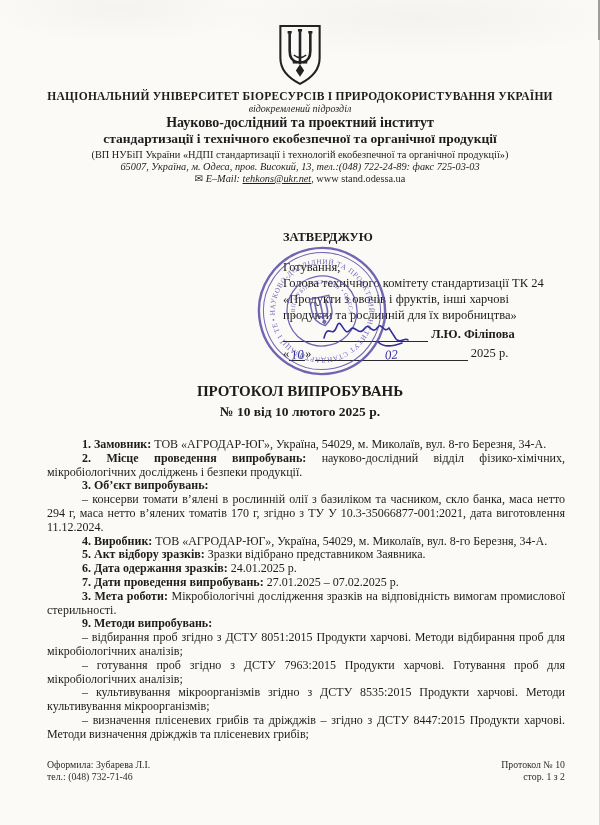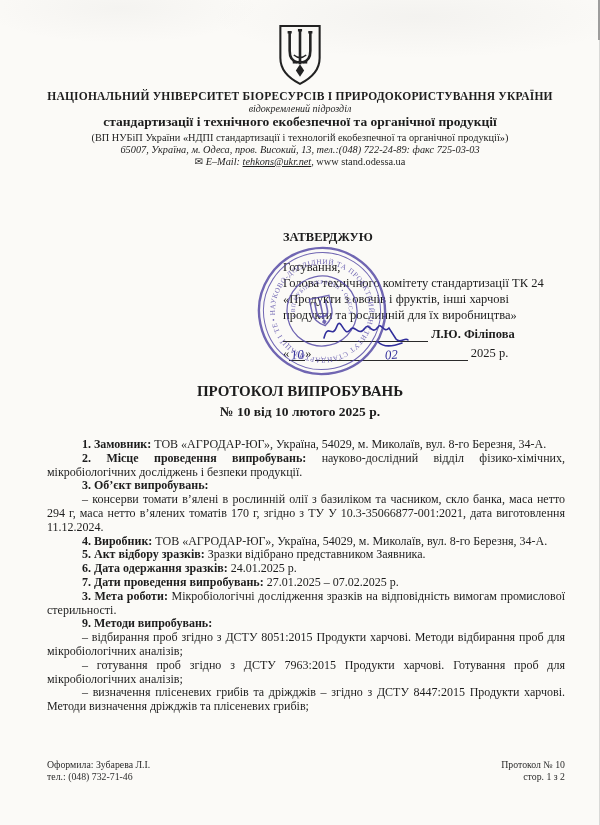--- a/index.html
+++ b/index.html
@@ -77,20 +77,21 @@
         <path d="M70,16 V52 C70,66 64,72 56,74"></path>
         <path d="M50,12 V78"></path>
         <path d="M26,16 h8 M66,16 h8 M46,12 h8"></path>
         <path d="M36,74 H64"></path>
       </g>
       <path d="M50,78 L58,90 L50,102 L42,90 Z" fill="#222"></path>
       <path d="M38,60 q12,10 24,0" fill="none" stroke="#222" stroke-width="3"></path>
     </svg>
     <div class="univ">НАЦІОНАЛЬНИЙ УНІВЕРСИТЕТ БІОРЕСУРСІВ І ПРИРОДОКОРИСТУВАННЯ УКРАЇНИ</div>
     <div class="subdiv">відокремлений підрозділ</div>
+    <div class="inst1">Науково-дослідний та проектний інститут</div>
     <div class="inst2">стандартизації і технічного екобезпечної та органічної продукції</div>
     <div class="abbrev">(ВП НУБіП України «НДПІ стандартизації і технологій екобезпечної та органічної продукції»)</div>
     <div class="addr">65007, Україна, м. Одеса, пров. Високий, 13, тел.:(048) 722-24-89: факс 725-03-03</div>
     <div class="mailline">
       <span class="mail-icon">✉</span>
       <span class="email-label">E–Mail:</span>
       <span class="email">tehkons@ukr.net</span><span>, www stand.odessa.ua</span>
     </div>
   </div>
 
@@ -155,20 +156,21 @@
     <p class="para"><b>3. Об’єкт випробувань:</b><span></span></p>
     <p class="para"><b></b><span>– консерви томати в’ялені в рослинній олії з базиліком та часником, скло банка, маса нетто 294 г, маса нетто в’ялених томатів 170 г, згідно з ТУ У 10.3-35066877-001:2021, дата виготовлення 11.12.2024.</span></p>
     <p class="para"><b>4. Виробник:</b><span> ТОВ «АГРОДАР-ЮГ», Україна, 54029, м. Миколаїв, вул. 8-го Березня, 34-А.</span></p>
     <p class="para"><b>5. Акт відбору зразків:</b><span> Зразки відібрано представником Заявника.</span></p>
     <p class="para"><b>6. Дата одержання зразків:</b><span> 24.01.2025 р.</span></p>
     <p class="para"><b>7. Дати проведення випробувань:</b><span> 27.01.2025 – 07.02.2025 р.</span></p>
     <p class="para"><b>3. Мета роботи:</b><span> Мікробіологічні дослідження зразків на відповідність вимогам промислової стерильності.</span></p>
     <p class="para"><b>9. Методи випробувань:</b><span></span></p>
     <p class="para"><b></b><span>– відбирання проб згідно з ДСТУ 8051:2015 Продукти харчові. Методи відбирання проб для мікробіологічних аналізів;</span></p>
     <p class="para"><b></b><span>– готування проб згідно з ДСТУ 7963:2015 Продукти харчові. Готування проб для мікробіологічних аналізів;</span></p>
+    <p class="para"><b></b><span>– культивування мікроорганізмів згідно з ДСТУ 8535:2015 Продукти харчові. Методи культивування мікроорганізмів;</span></p>
     <p class="para"><b></b><span>– визначення плісеневих грибів та дріжджів – згідно з ДСТУ 8447:2015 Продукти харчові. Методи визначення дріжджів та плісеневих грибів;</span></p>
   </div>
 
   <div class="footer">
     <div class="footer-left">
       <div>Оформила: Зубарева Л.І.</div>
       <div>тел.: (048) 732-71-46</div>
     </div>
     <div class="footer-right">
       <div>Протокол № 10</div>

